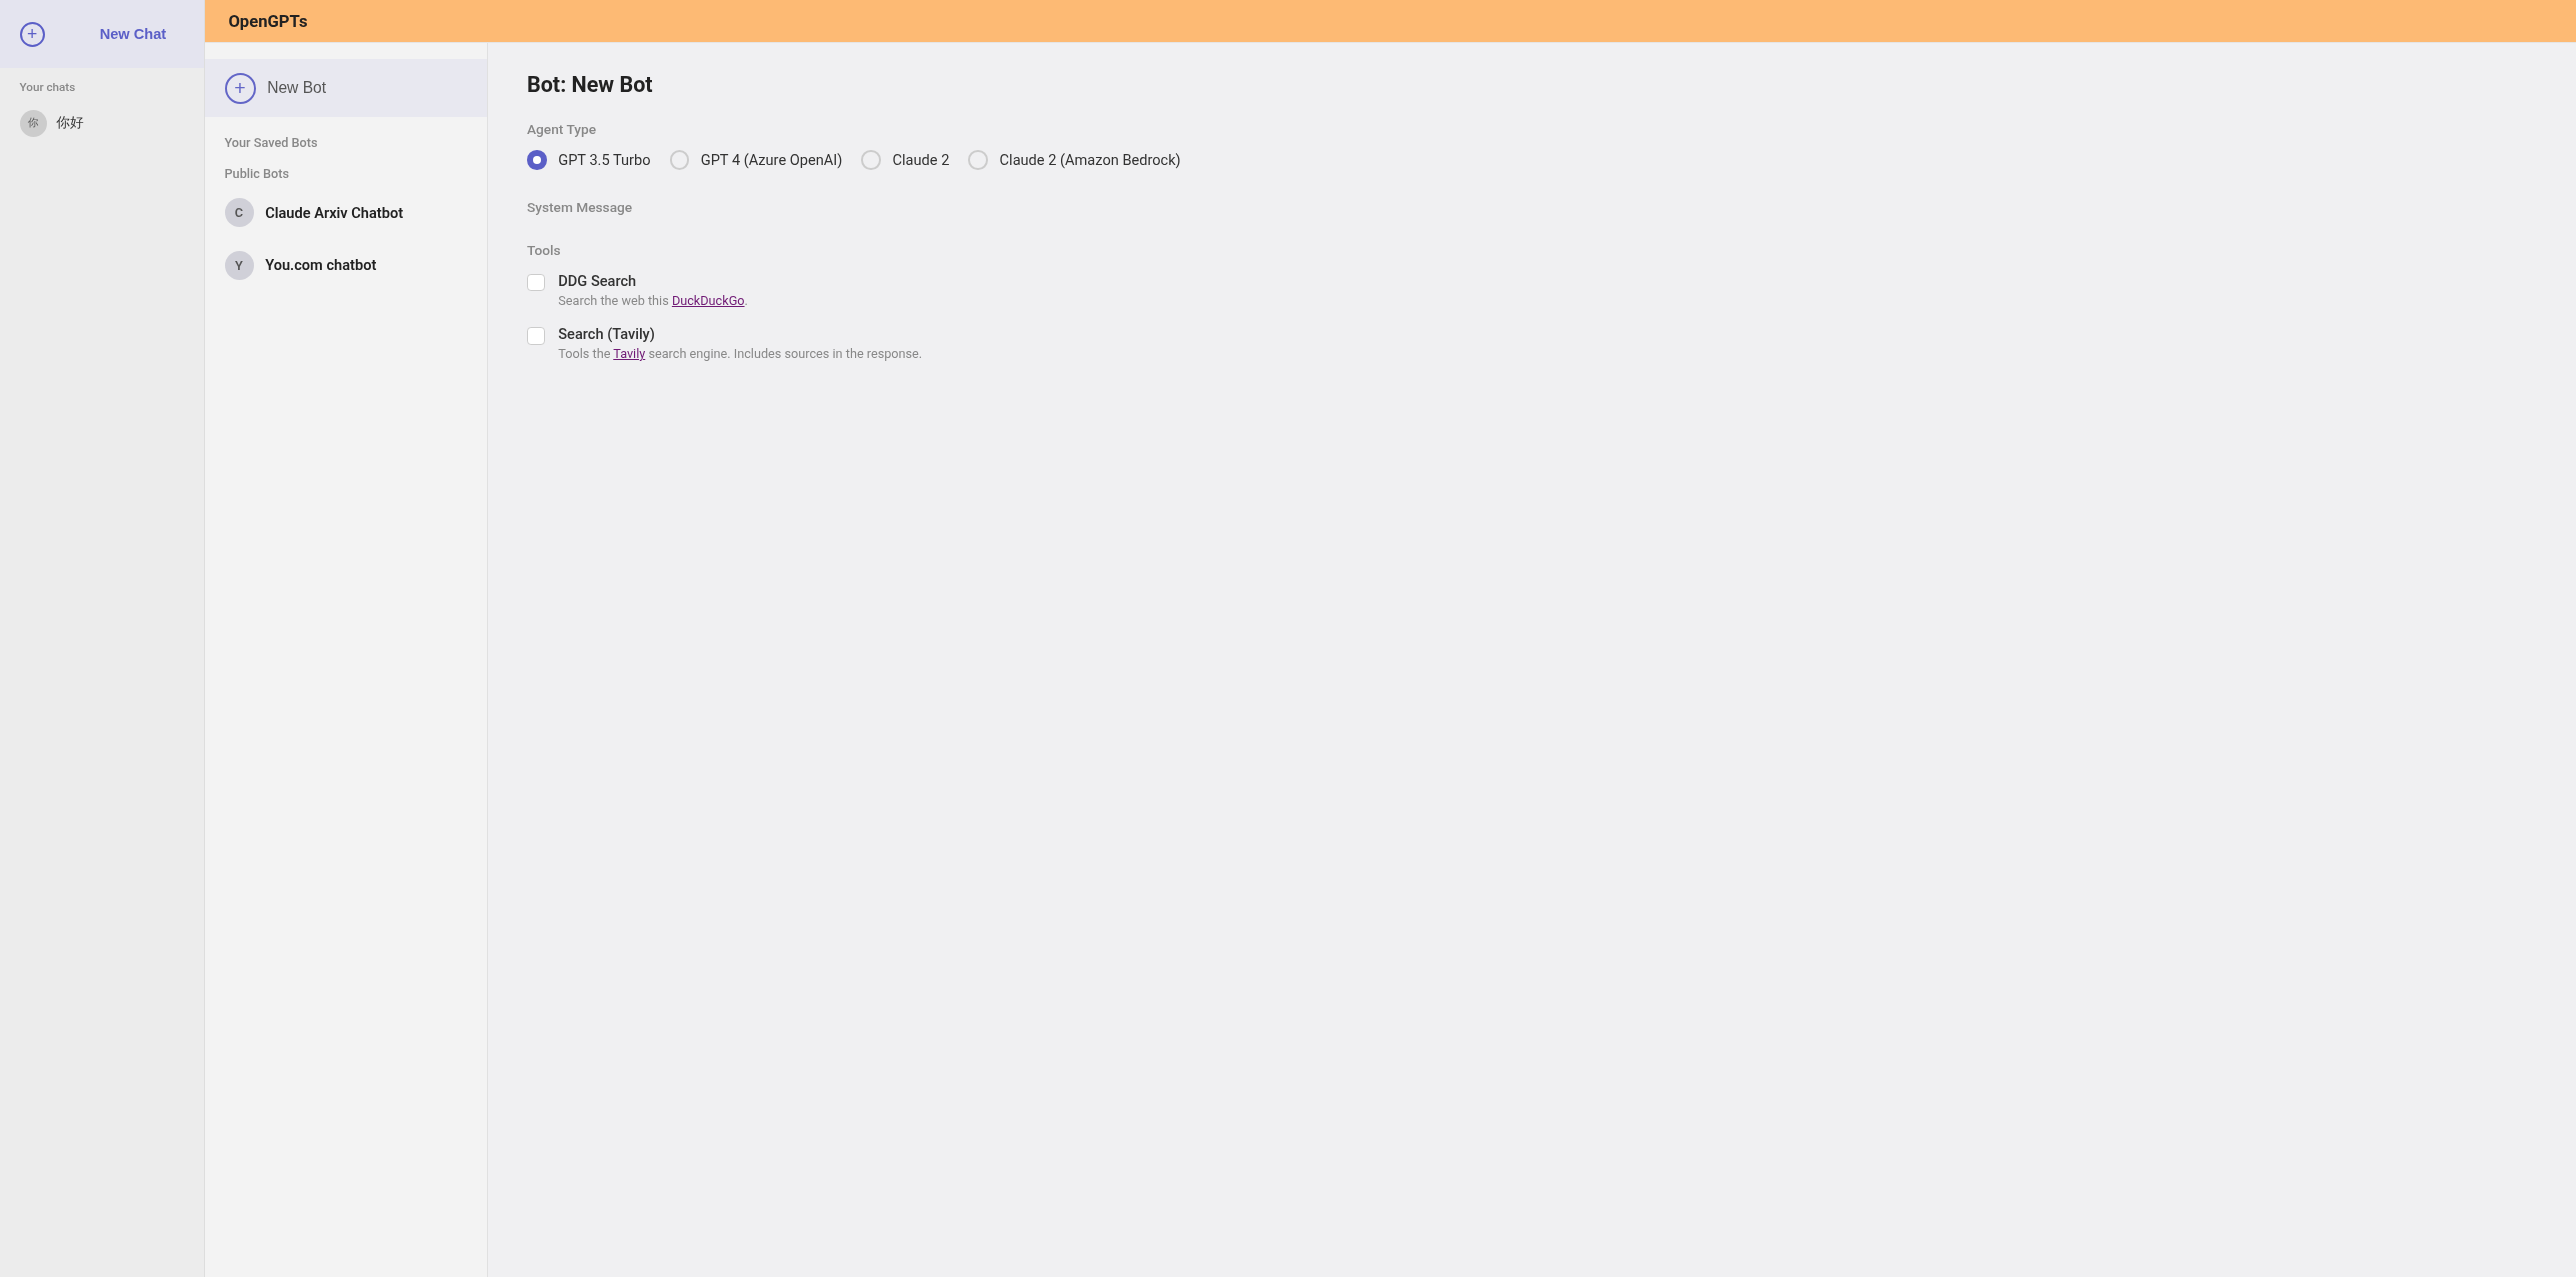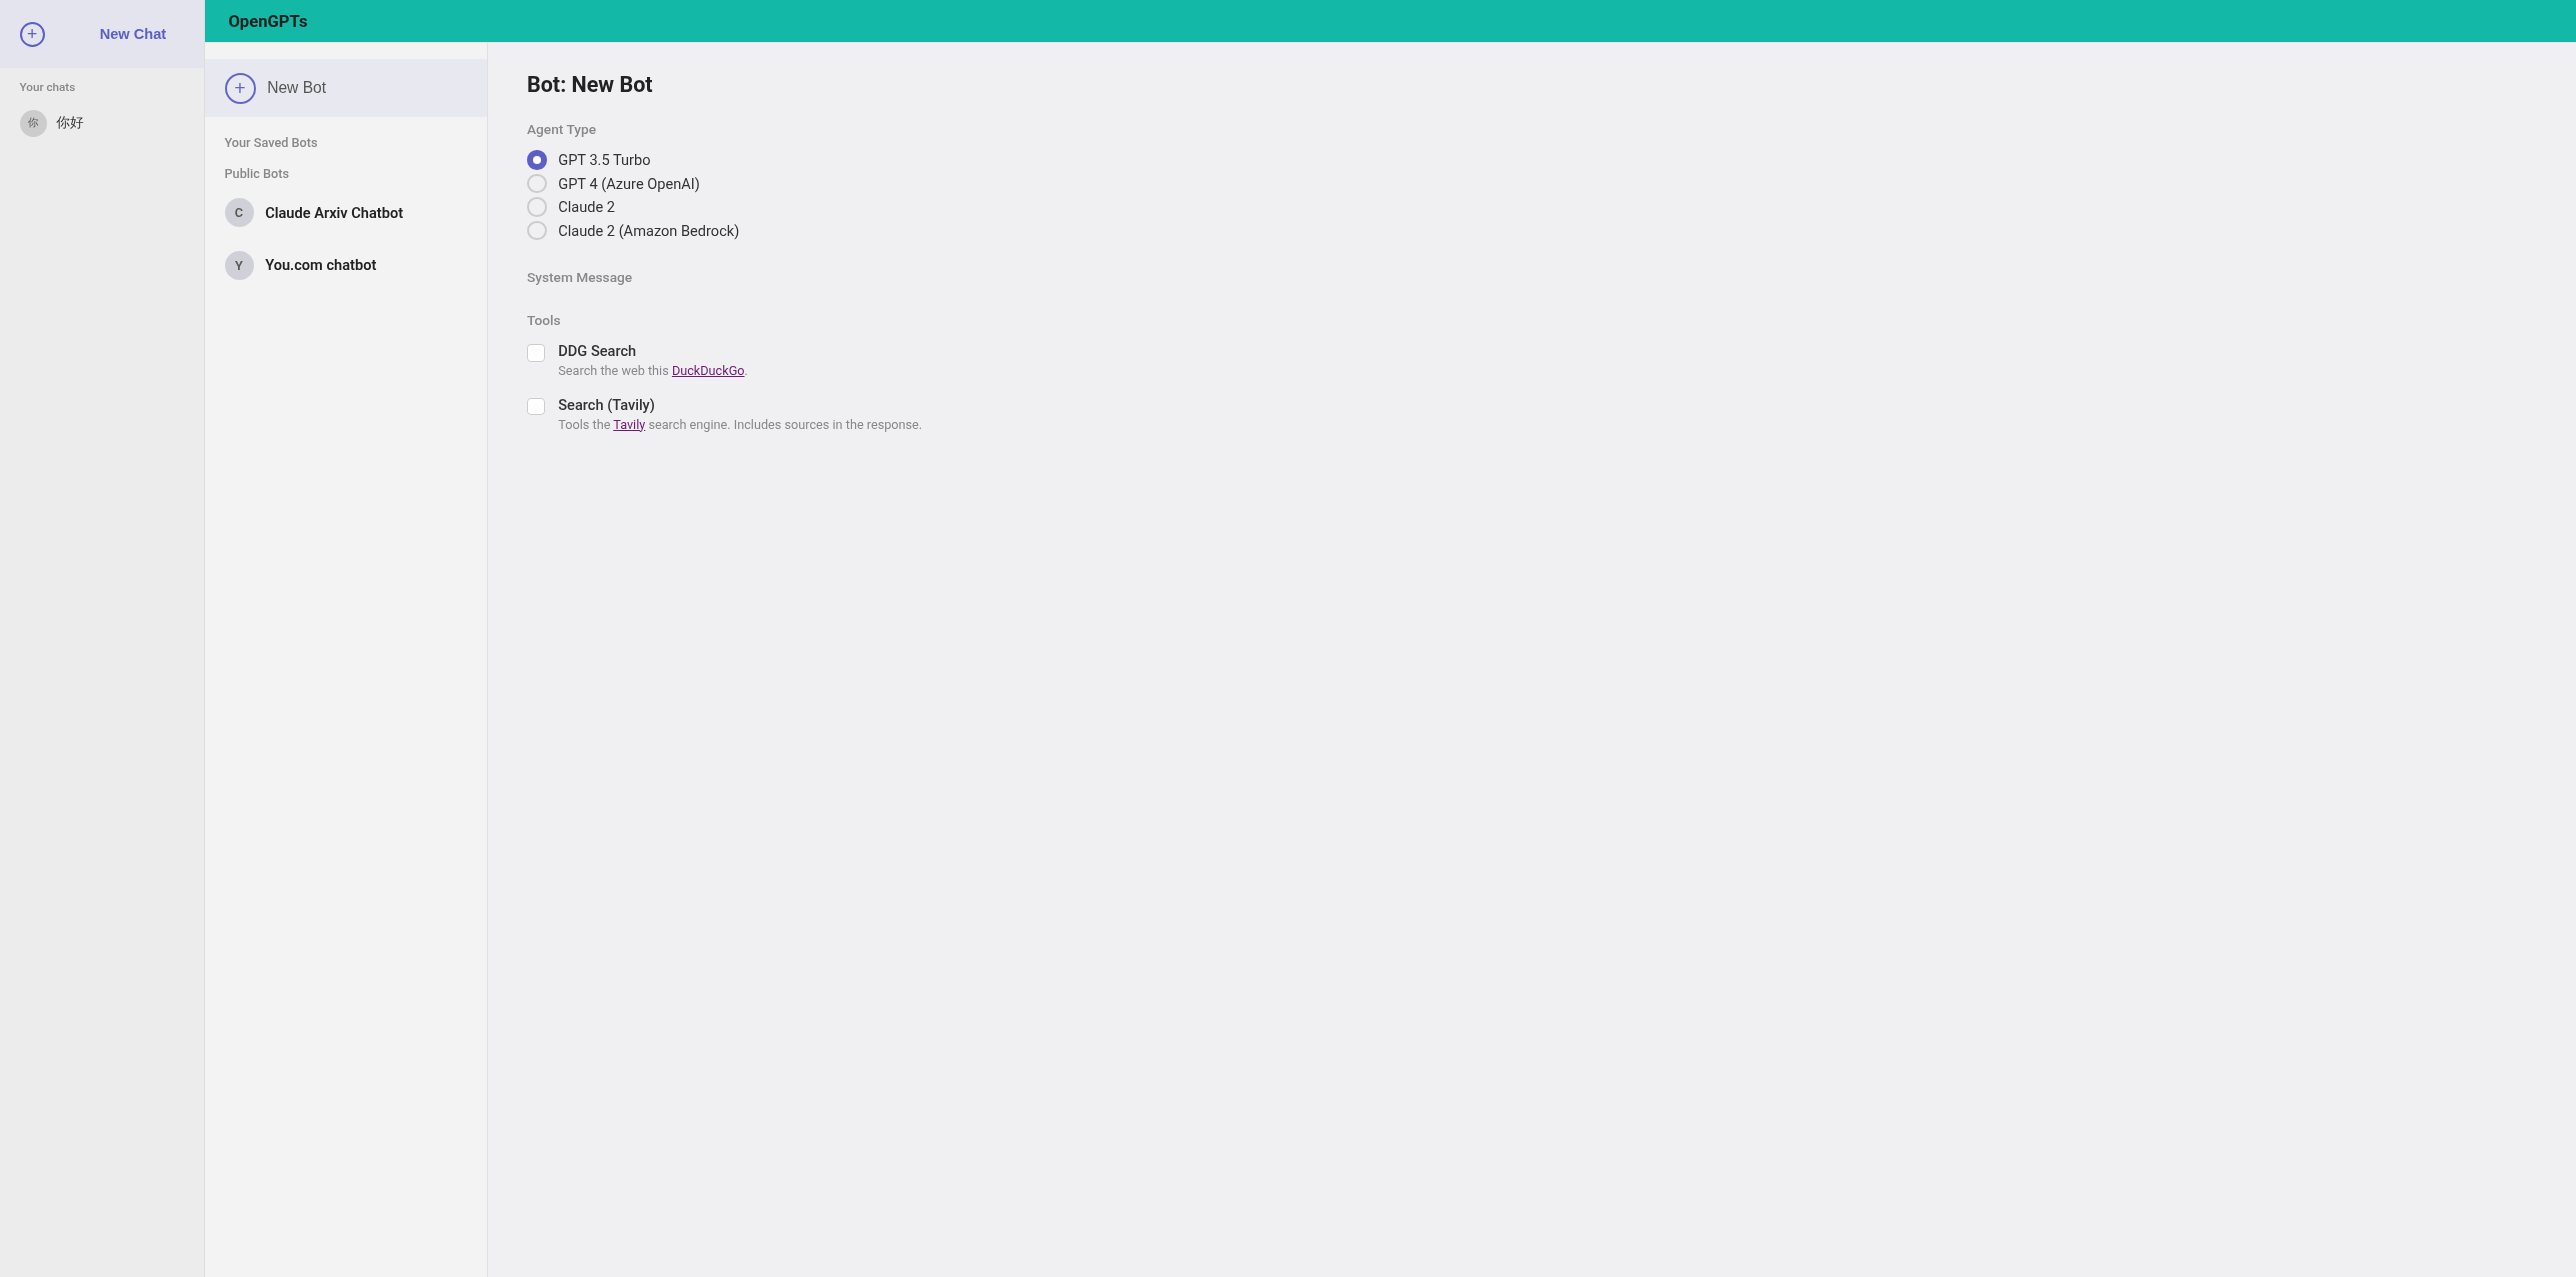--- a/index.html
+++ b/index.html
@@ -95,21 +95,21 @@
       flex-direction: column;
       overflow: hidden;
     }
 
     
     .header {
       display: flex;
       align-items: center;
       justify-content: space-between;
       padding: 11.7px 23.4px;
-      background: #14b8a6;
+      background: #fdba74;
       border-bottom: 1px solid #e5e5e5;
     }
 
     .header-title {
       font-size: 16.6px;
       font-weight: 700;
       color: #222;
     }
 
     .research-banner {
@@ -223,22 +223,21 @@
 
     .section-label {
       font-size: 13.7px;
       color: #888;
       font-weight: 500;
       margin-bottom: 13.7px;
     }
 
     .radio-group {
       display: flex;
-      flex-direction: column;
-      gap: 4px;
+      gap: 19px;
       margin-bottom: 29px;
     }
 
     .radio-item {
       display: flex;
       align-items: center;
       gap: 11.7px;
       cursor: pointer;
     }
 

